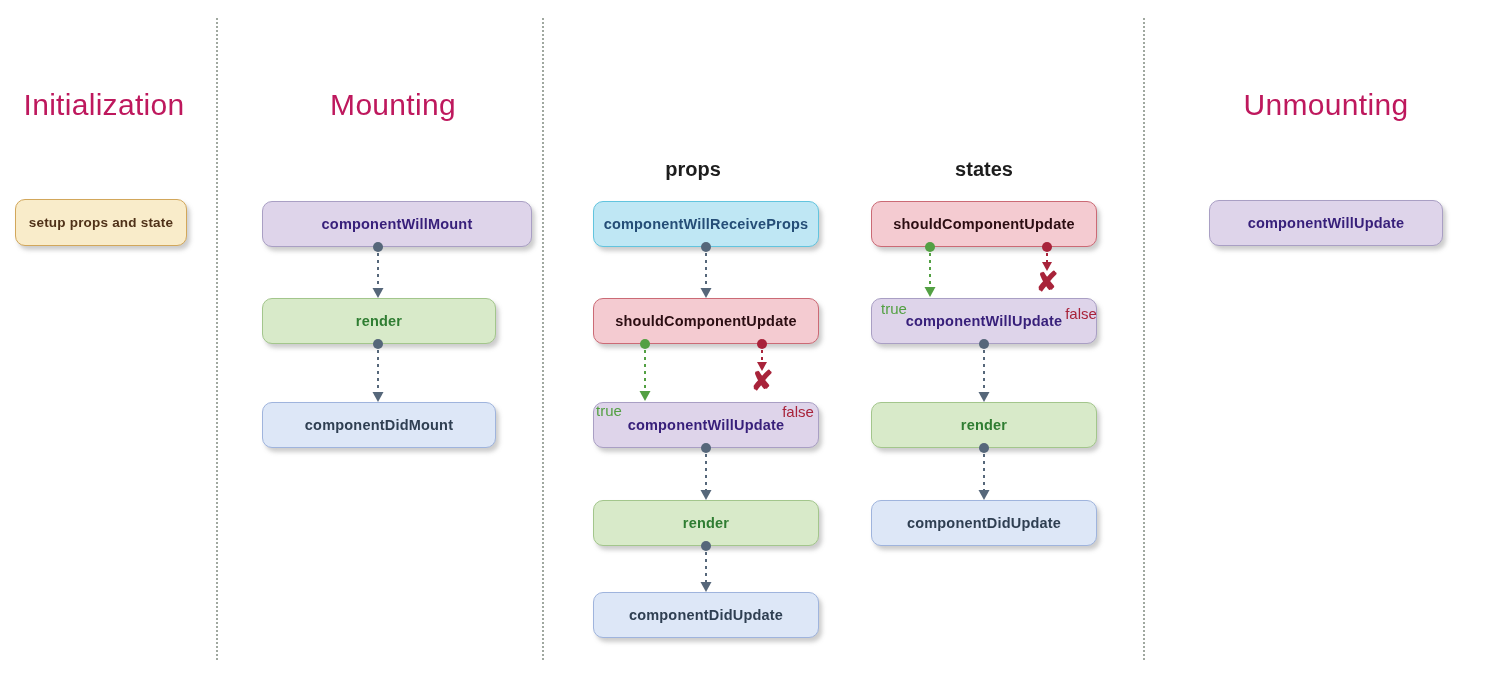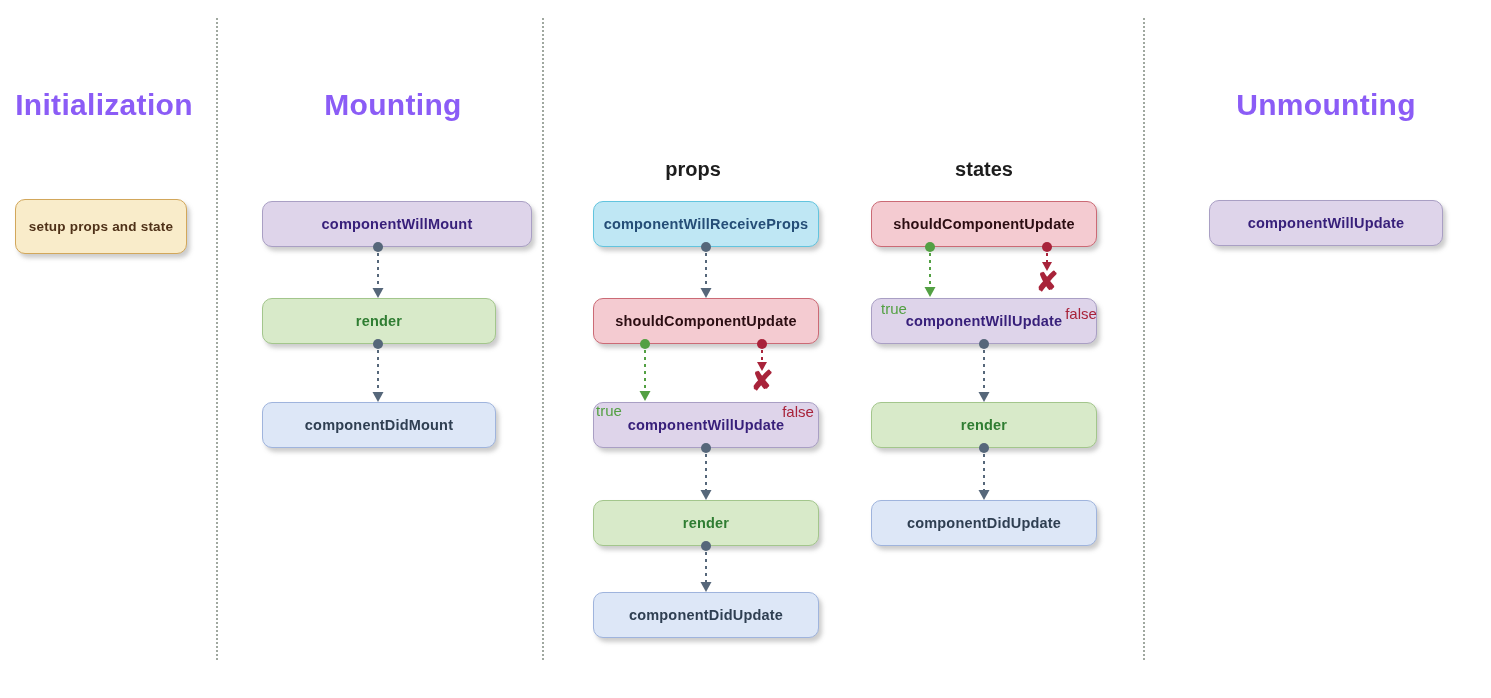--- a/index.html
+++ b/index.html
@@ -20,22 +20,22 @@
     height: 642px;
     width: 0;
     border-left: 2px dotted var(--sep, #a0a8a0);
   }
 
   .section-title {
     position: absolute;
     top: 88px;
     transform: translateX(-50%);
     font-size: 30px;
-    font-weight: 700;
-    color: #8b5cf6;
+    font-weight: 400;
+    color: #be185d;
     letter-spacing: 0.3px;
     white-space: nowrap;
   }
 
   .sub-label {
     position: absolute;
     top: 150px;
     transform: translateX(-50%);
     font-size: 20px;
     font-weight: 700;
@@ -104,21 +104,21 @@
   <div class="separator" style="left:542px"></div>
   <div class="separator" style="left:1143px"></div>
 
   <div class="section-title" style="left:104px">Initialization</div>
   <div class="section-title" style="left:393px">Mounting</div>
   <div class="section-title" style="left:1326px">Unmounting</div>
 
   <div class="sub-label" style="left:693px">props</div>
   <div class="sub-label" style="left:984px">states</div>
 
-  <div class="lc-box small-text" style="left: 15px; top: 199px; width: 172px; height: 55px; background: rgb(249, 236, 202); border-color: rgb(210, 167, 91); color: rgb(79, 49, 24);">setup props and state</div>
+  <div class="lc-box small-text" style="left: 15px; top: 199px; width: 172px; height: 47px; background: rgb(249, 236, 202); border-color: rgb(210, 167, 91); color: rgb(79, 49, 24);">setup props and state</div>
 
   <div class="lc-box" style="left: 262px; top: 201px; width: 270px; background: rgb(222, 212, 234); border-color: rgb(169, 159, 196); color: rgb(55, 31, 122);">componentWillMount</div>
   <div class="lc-box" style="left: 262px; top: 298px; width: 234px; background: rgb(216, 234, 201); border-color: rgb(163, 198, 140); color: rgb(47, 125, 50);">render</div>
   <div class="lc-box" style="left: 262px; top: 402px; width: 234px; background: rgb(221, 231, 247); border-color: rgb(159, 180, 221); color: rgb(47, 63, 82);">componentDidMount</div>
 
   <div class="lc-box" style="left: 593px; top: 201px; width: 226px; background: rgb(191, 231, 244); border-color: rgb(98, 196, 222); color: rgb(37, 78, 119);">componentWillReceiveProps</div>
   <div class="lc-box" style="left: 593px; top: 298px; width: 226px; background: rgb(244, 203, 209); border-color: rgb(203, 106, 117); color: rgb(43, 13, 18);">shouldComponentUpdate</div>
   <div class="lc-box" style="left: 593px; top: 402px; width: 226px; background: rgb(222, 212, 234); border-color: rgb(169, 159, 196); color: rgb(55, 31, 122);">componentWillUpdate</div>
   <div class="lc-box" style="left: 593px; top: 500px; width: 226px; background: rgb(216, 234, 201); border-color: rgb(163, 198, 140); color: rgb(47, 125, 50);">render</div>
   <div class="lc-box" style="left: 593px; top: 592px; width: 226px; background: rgb(221, 231, 247); border-color: rgb(159, 180, 221); color: rgb(47, 63, 82);">componentDidUpdate</div>

